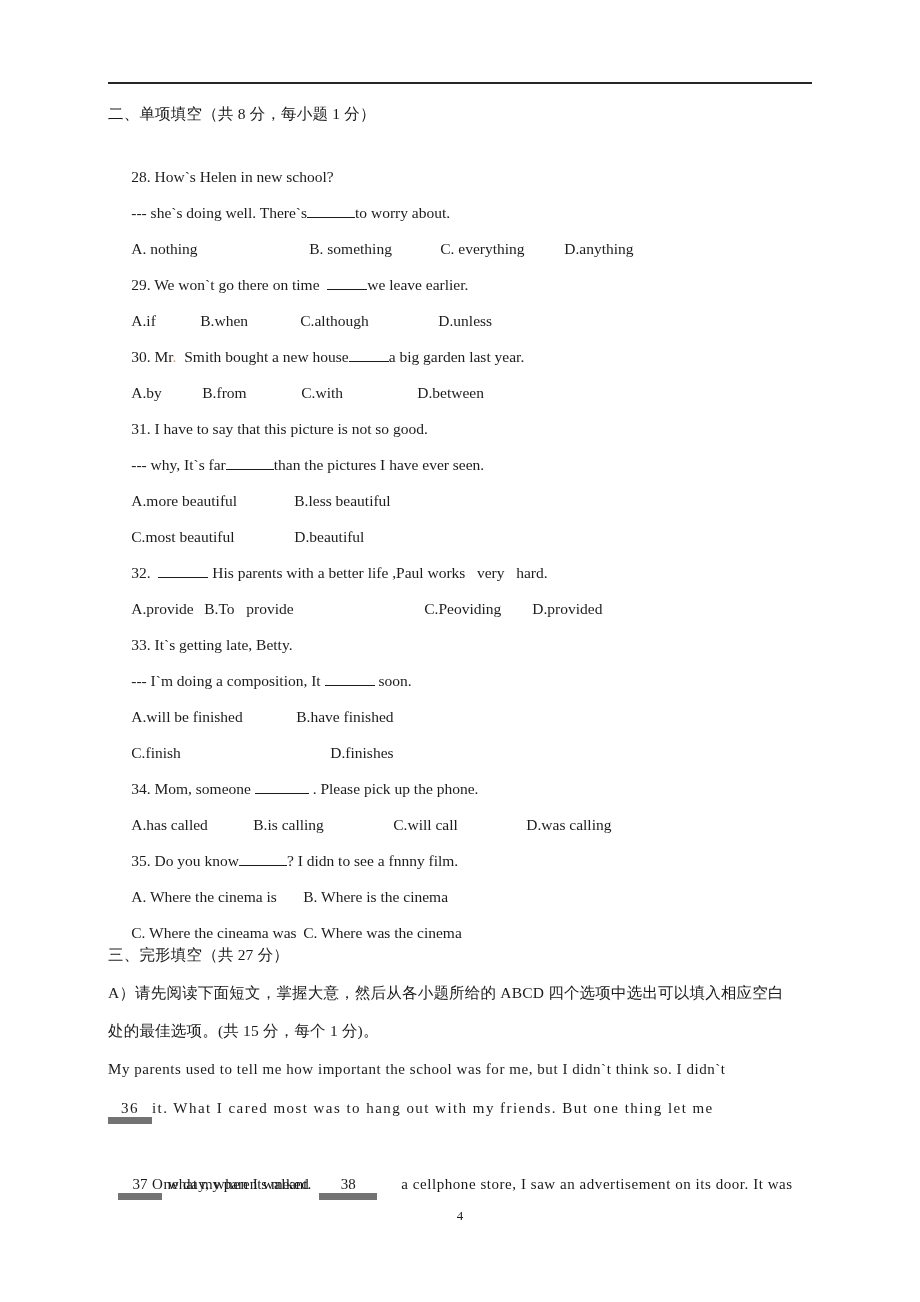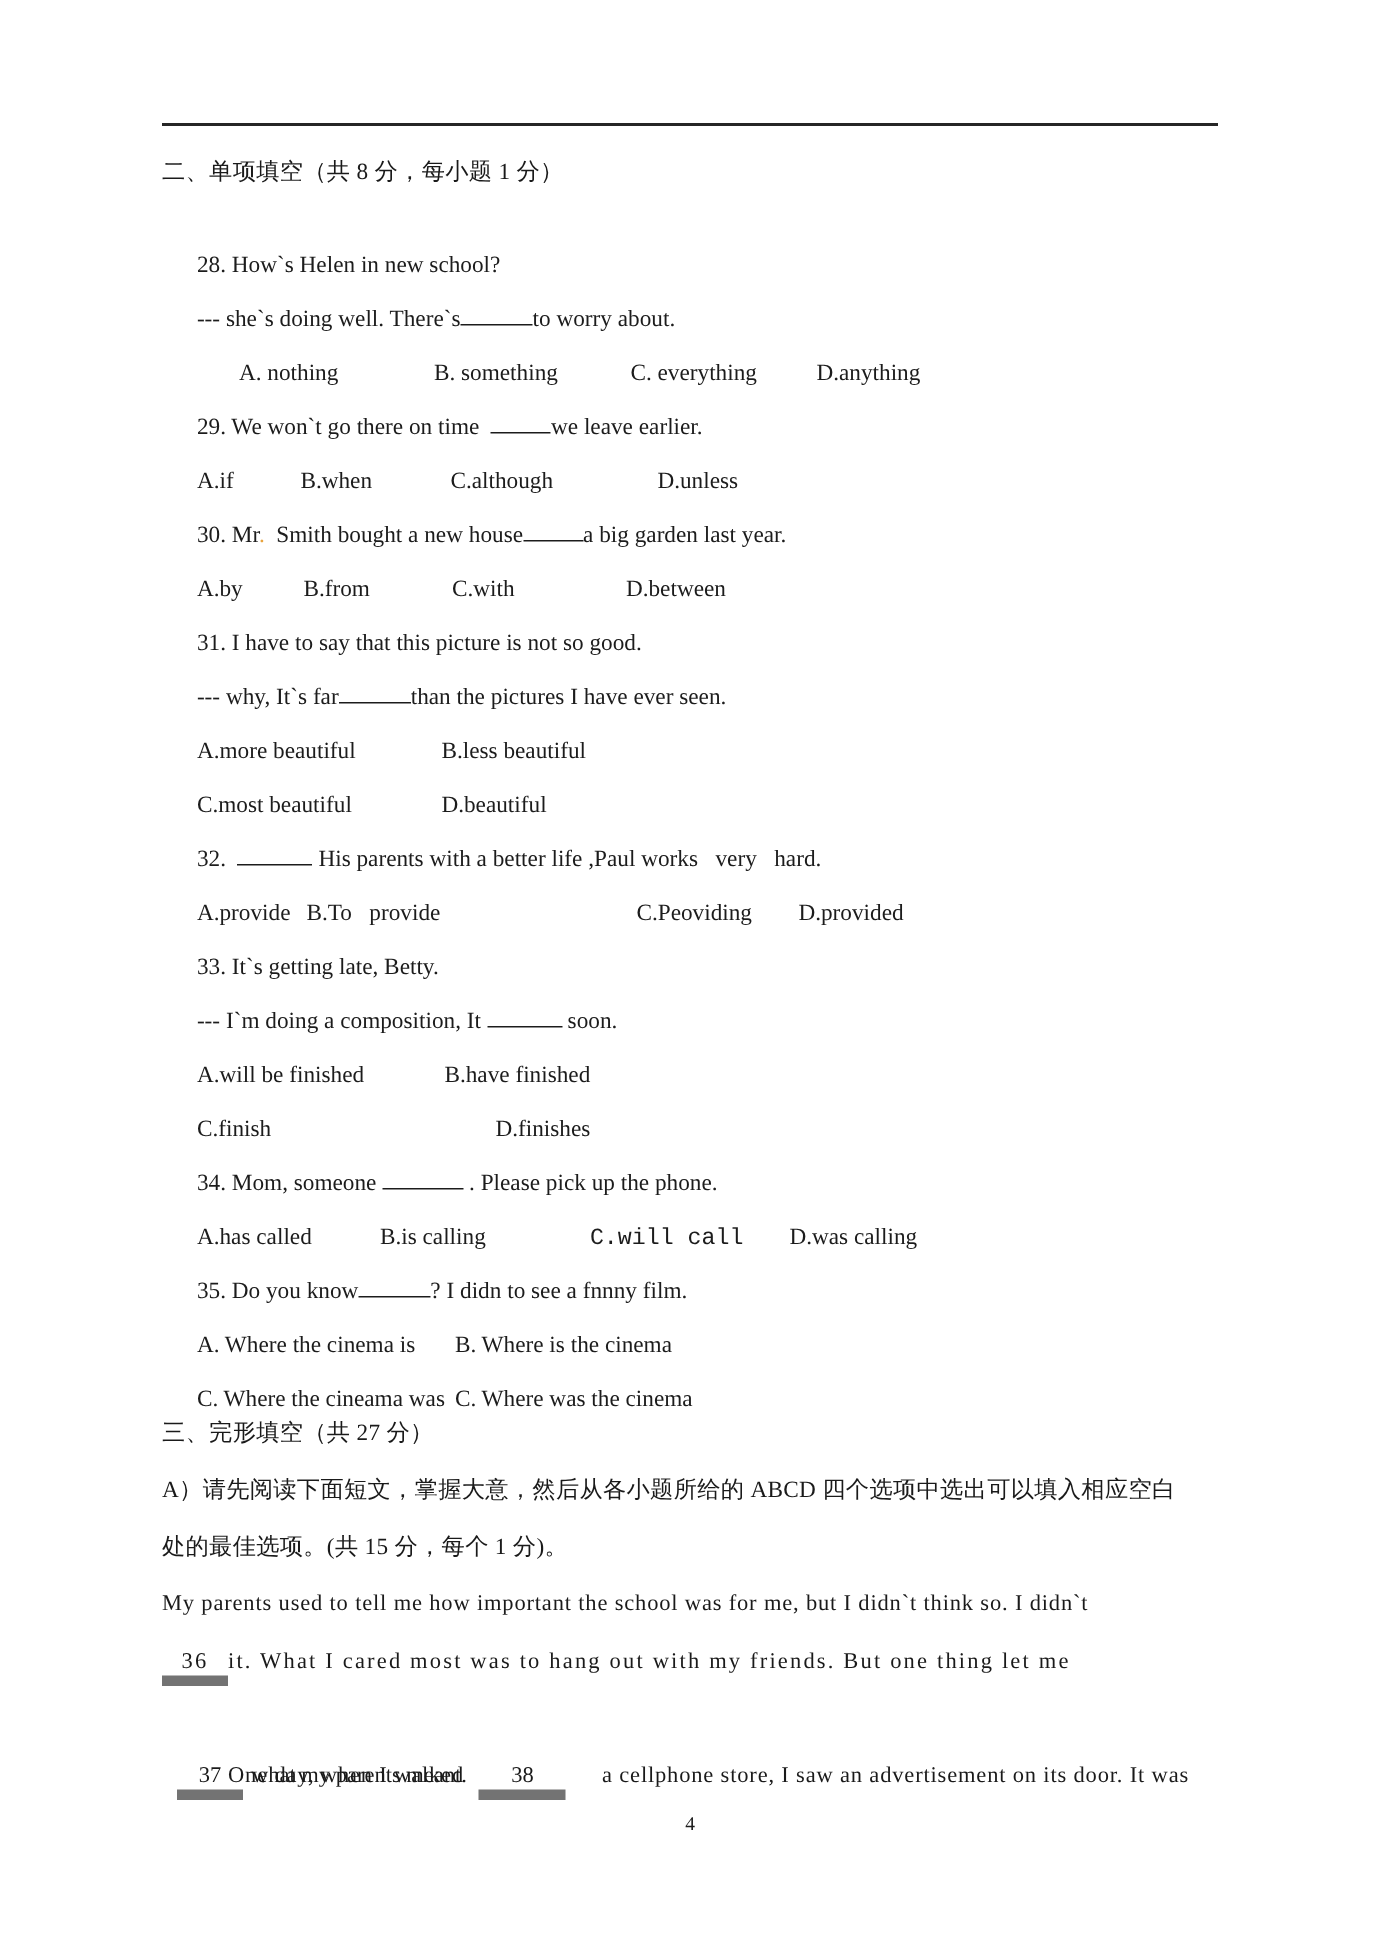--- a/index.html
+++ b/index.html
@@ -116,21 +116,21 @@
       <span>二、单项填空（共 8 分，每小题 1 分）</span>
     </div>
 
     <div class="abs line" style="top:49px;">
       <span>28. How`s Helen in new school?</span>
     </div>
     <div class="abs line" style="top:85px;">
       <span>--- she`s doing well. There`s</span><span class="blank-empty" style="width:48px;"></span><span>to worry about.</span>
     </div>
     <div class="abs line" style="top:121px;">
-      <span style="display:inline-block;width:130px;margin-left:28px;">A. nothing</span><span style="display:inline-block;width:131px;">B. something</span><span style="display:inline-block;width:124px;">C. everything</span><span>D.anything</span>
+      <span style="display:inline-block;width:130px;">A. nothing</span><span style="display:inline-block;width:131px;margin-left:48px;">B. something</span><span style="display:inline-block;width:124px;">C. everything</span><span>D.anything</span>
     </div>
 
     <div class="abs line" style="top:157px;">
       <span>29. We won`t go there on time  </span><span class="blank-empty" style="width:40px;"></span><span>we leave earlier.</span>
     </div>
     <div class="abs line" style="top:193px;">
       <span style="display:inline-block;width:69px;">A.if</span><span style="display:inline-block;width:100px;">B.when</span><span style="display:inline-block;width:138px;">C.although</span><span>D.unless</span>
     </div>
 
     <div class="abs line" style="top:229px;">
@@ -170,21 +170,21 @@
       <span style="display:inline-block;width:165px;">A.will be finished</span><span>B.have finished</span>
     </div>
     <div class="abs line" style="top:625px;">
       <span style="display:inline-block;width:199px;">C.finish</span><span>D.finishes</span>
     </div>
 
     <div class="abs line" style="top:661px;">
       <span>34. Mom, someone </span><span class="blank-empty" style="width:54px;"></span><span> . Please pick up the phone.</span>
     </div>
     <div class="abs line" style="top:697px;">
-      <span style="display:inline-block;width:122px;">A.has called</span><span style="display:inline-block;width:140px;">B.is calling</span><span style="display:inline-block;width:133px;font-family:Liberation Mono, monospace;">C.will call</span><span>D.was calling</span>
+      <span style="display:inline-block;width:122px;">A.has called</span><span style="display:inline-block;width:140px;">B.is calling</span><span style="display:inline-block;width:133px;">C.will call</span><span>D.was calling</span>
     </div>
 
     <div class="abs line" style="top:733px;">
       <span>35. Do you know</span><span class="blank-empty" style="width:48px;"></span><span>? I didn to see a fnnny film.</span>
     </div>
     <div class="abs line" style="top:769px;">
       <span style="display:inline-block;width:172px;">A. Where the cinema is</span><span>B. Where is the cinema</span>
     </div>
     <div class="abs line" style="top:805px;">
       <span style="display:inline-block;width:172px;">C. Where the cineama was</span><span>C. Where was the cinema</span>

